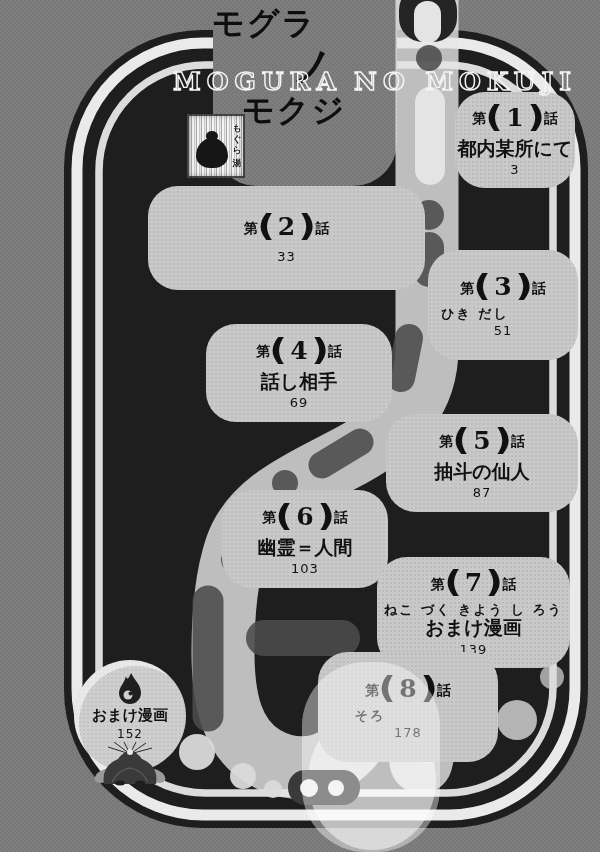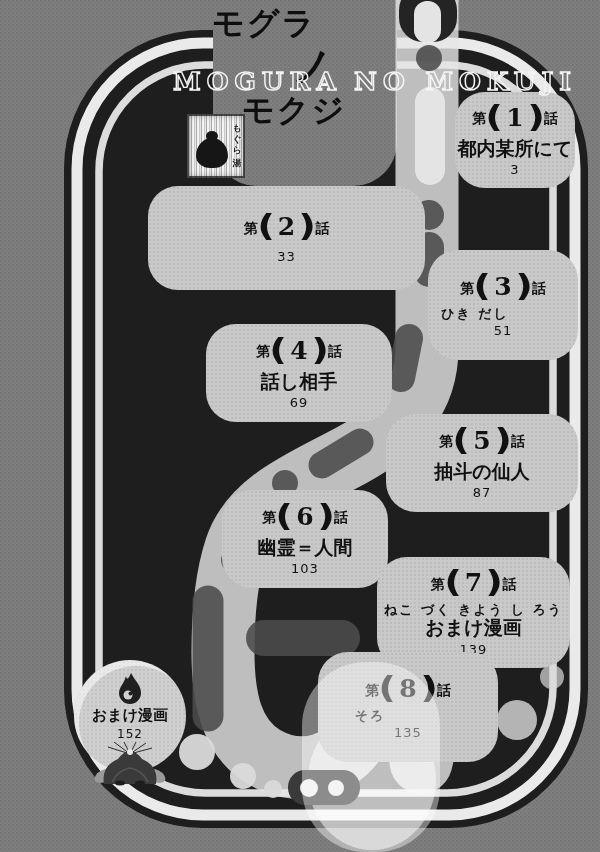--- a/index.html
+++ b/index.html
@@ -243,21 +243,21 @@
 
   <div class="box b8">
     <div class="ch-head">
       <span class="cw">第</span>
       <span class="paren">(</span>
       <span class="num">8</span>
       <span class="paren">)</span>
       <span class="cw">話</span>
     </div>
     <div class="furi off-l2">そろ</div>
-    <div class="ch-page">135</div>
+    <div class="ch-page">178</div>
   </div>
 
   <div class="mound-overlay"></div>
 
   <div class="omake">
     <svg width="24" height="32" viewBox="0 0 24 32">
       <path d="M13,1 C17,9 23,13 23,21 A11,11 0 1,1 1,21 C1,15 6,12 8,4 C9,9 11,6 13,1 Z" fill="#1f1f1f"></path>
       <circle cx="10" cy="23" r="4.5" fill="#cfcfcf"></circle>
       <circle cx="12.5" cy="21.5" r="2" fill="#1f1f1f"></circle>
     </svg>

